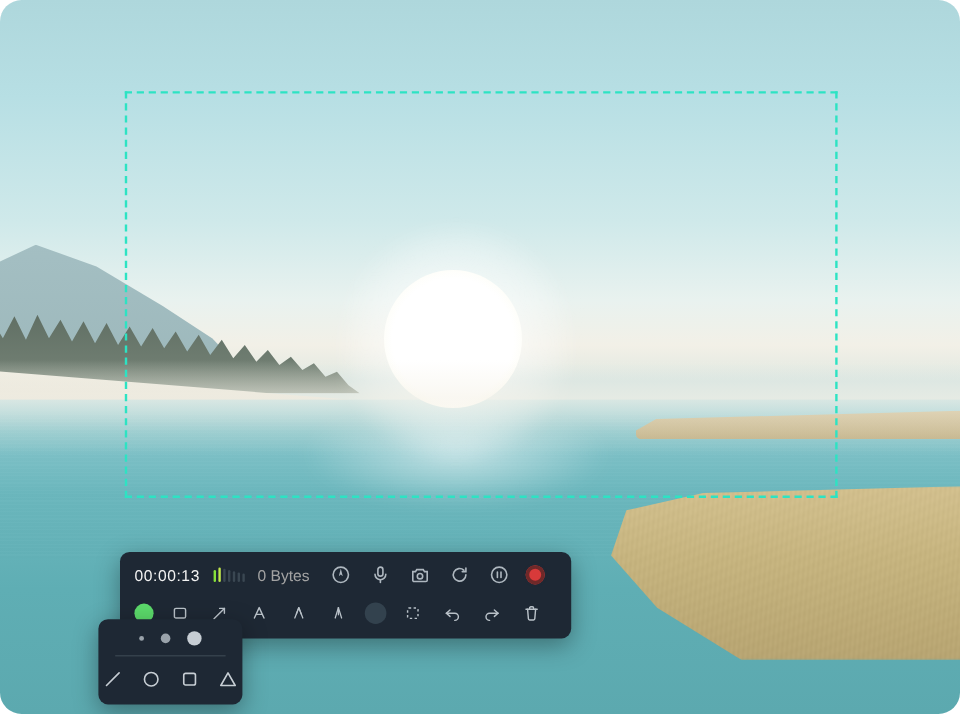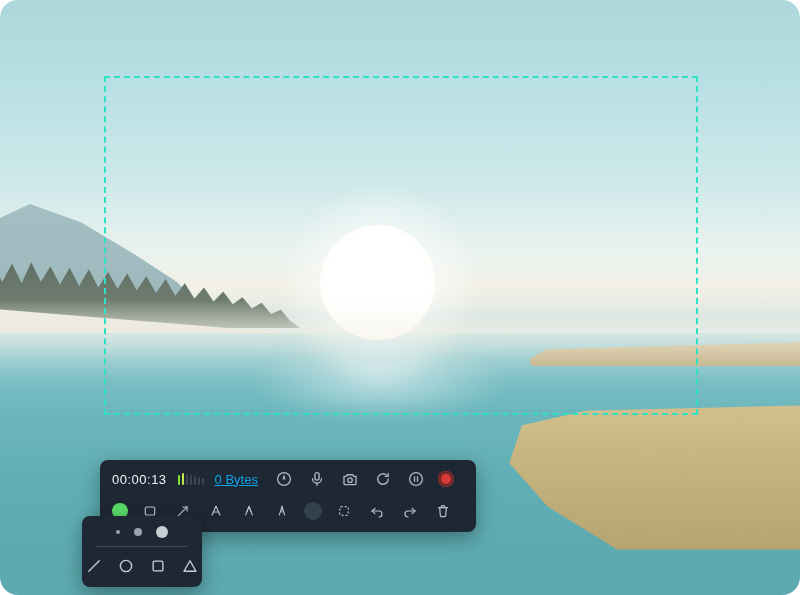--- a/index.html
+++ b/index.html
@@ -147,23 +147,22 @@
   }
   .level span.on1 { background: #86e23a; height: 10px; }
   .level span.on2 { background: #c1e84c; height: 12px; }
   .level span:nth-child(3){height:11px}
   .level span:nth-child(4){height:10px}
   .level span:nth-child(5){height:9px}
   .level span:nth-child(6){height:8px}
   .level span:nth-child(7){height:7px}
   .bytes {
     font-size: 13px;
-    color: #0ea5e9;
+    color: #a3a3a3;
     margin-right: 4px;
-    text-decoration: underline;
   }
   .ico {
     width: 22px;
     height: 22px;
     display: inline-flex;
     align-items: center;
     justify-content: center;
     color: #aeb7bf;
     cursor: pointer;
     border-radius: 4px;

